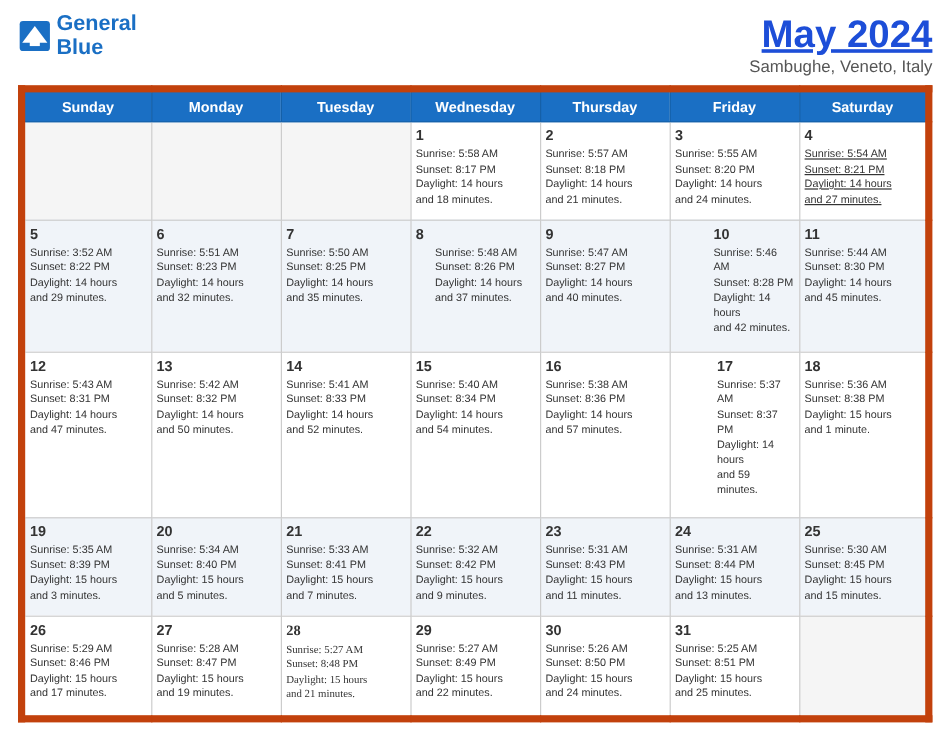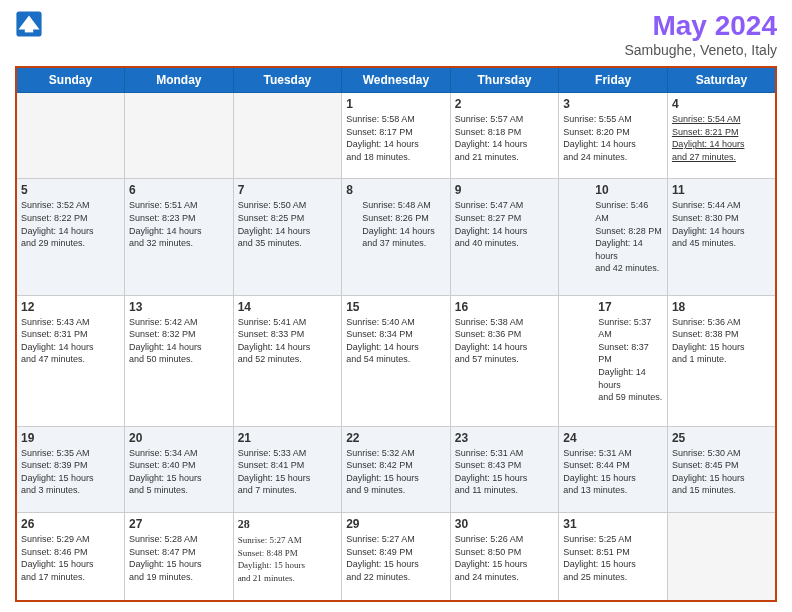--- a/index.html
+++ b/index.html
@@ -38,31 +38,32 @@
     }
     .logo-icon {
       width: 28px;
       height: 28px;
       margin-right: 4px;
     }
     .title-block {
       text-align: right;
     }
     .month-year {
-      font-size: 28px;
+      font-size: 32px;
       font-weight: bold;
-      color: #8b5cf6;
+      color: #1d4ed8;
+      text-decoration: underline;
     }
     .location {
       font-size: 14px;
       color: #555;
     }
     .calendar {
       flex: 1;
-      border: 2px solid #c2410c;
+      border: 6px solid #c2410c;
       border-collapse: collapse;
       width: 100%;
       table-layout: fixed;
     }
     .calendar th {
       background: #1a6fc4;
       color: #fff;
       font-size: 12px;
       font-weight: bold;
       text-align: center;
@@ -102,20 +103,24 @@
 <body>
 
 <div class="page">
   <div class="header">
     <div class="logo">
       <svg class="logo-icon" viewBox="0 0 40 40">
         <rect x="2" y="2" width="36" height="36" rx="4" fill="#1a6fc4"></rect>
         <polygon points="20,8 35,28 5,28" fill="white"></polygon>
         <rect x="14" y="24" width="12" height="8" fill="white"></rect>
       </svg>
+      <div class="logo-text">
+        <div><span>General</span></div>
+        <div><span>Blue</span></div>
+      </div>
     </div>
     <div class="title-block">
       <div class="month-year">May 2024</div>
       <div class="location">Sambughe, Veneto, Italy</div>
     </div>
   </div>
 
   <table class="calendar">
     <thead>
       <tr>

